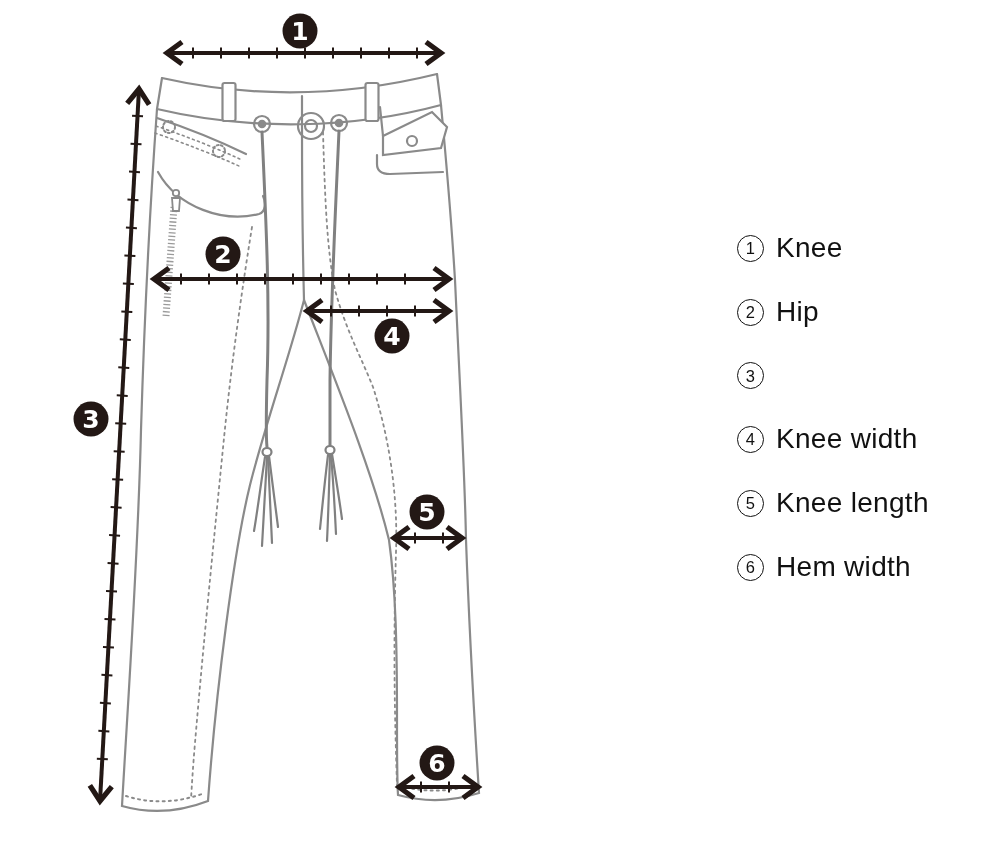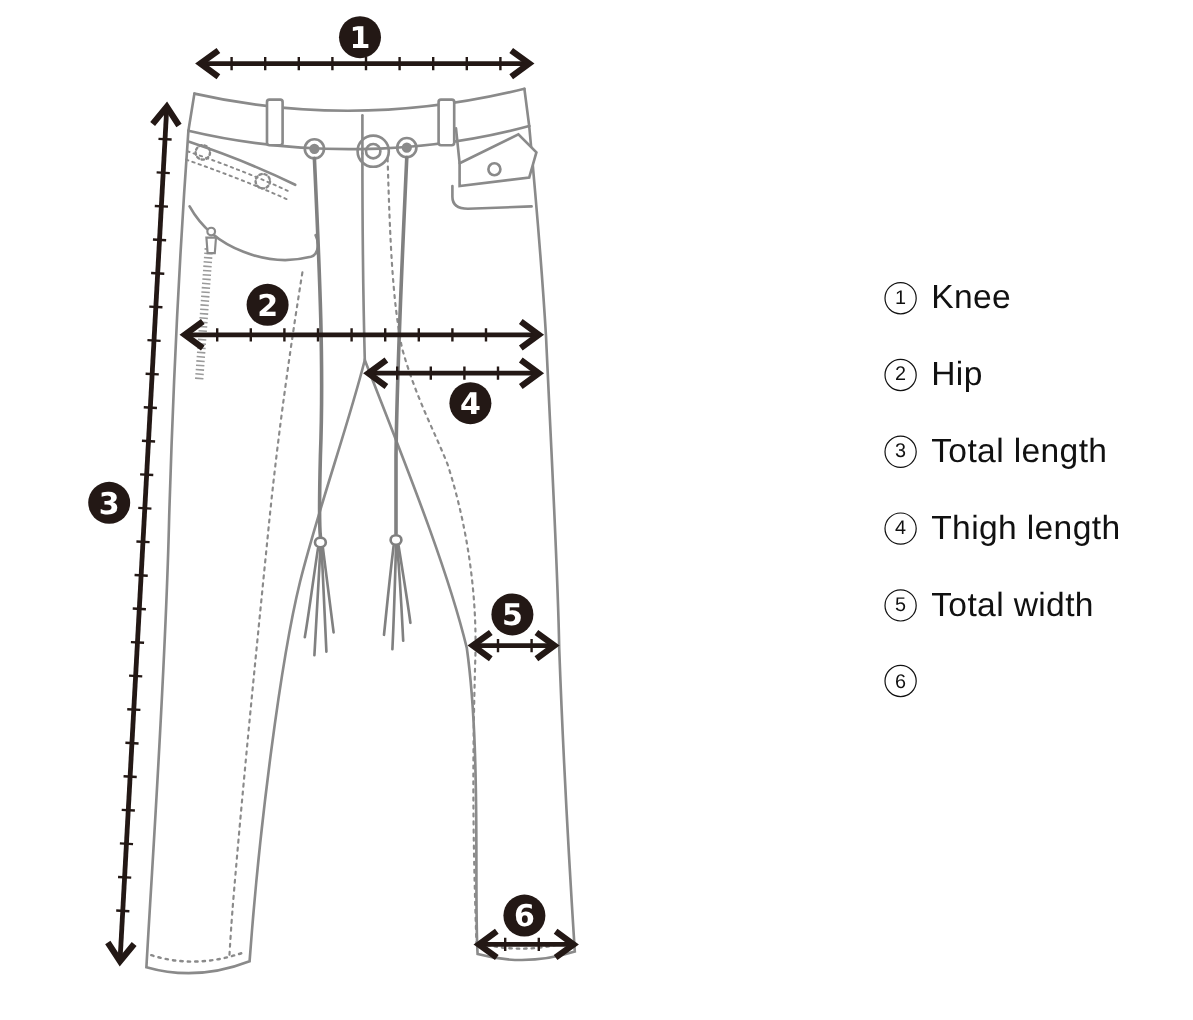--- a/index.html
+++ b/index.html
@@ -188,28 +188,28 @@
     <div class="legend-item">
       <span class="lnum">1</span>
       <span>Knee</span>
     </div>
     <div class="legend-item">
       <span class="lnum">2</span>
       <span>Hip</span>
     </div>
     <div class="legend-item">
       <span class="lnum">3</span>
-      <span>Total length</span>
     </div>
     <div class="legend-item">
       <span class="lnum">4</span>
-      <span>Thigh length</span>
+      <span>Knee width</span>
     </div>
     <div class="legend-item">
       <span class="lnum">5</span>
-      <span>Total width</span>
+      <span>Knee length</span>
     </div>
     <div class="legend-item">
       <span class="lnum">6</span>
+      <span>Hem width</span>
     </div>
   </div>
 
 </div>
 
 </body></html>

